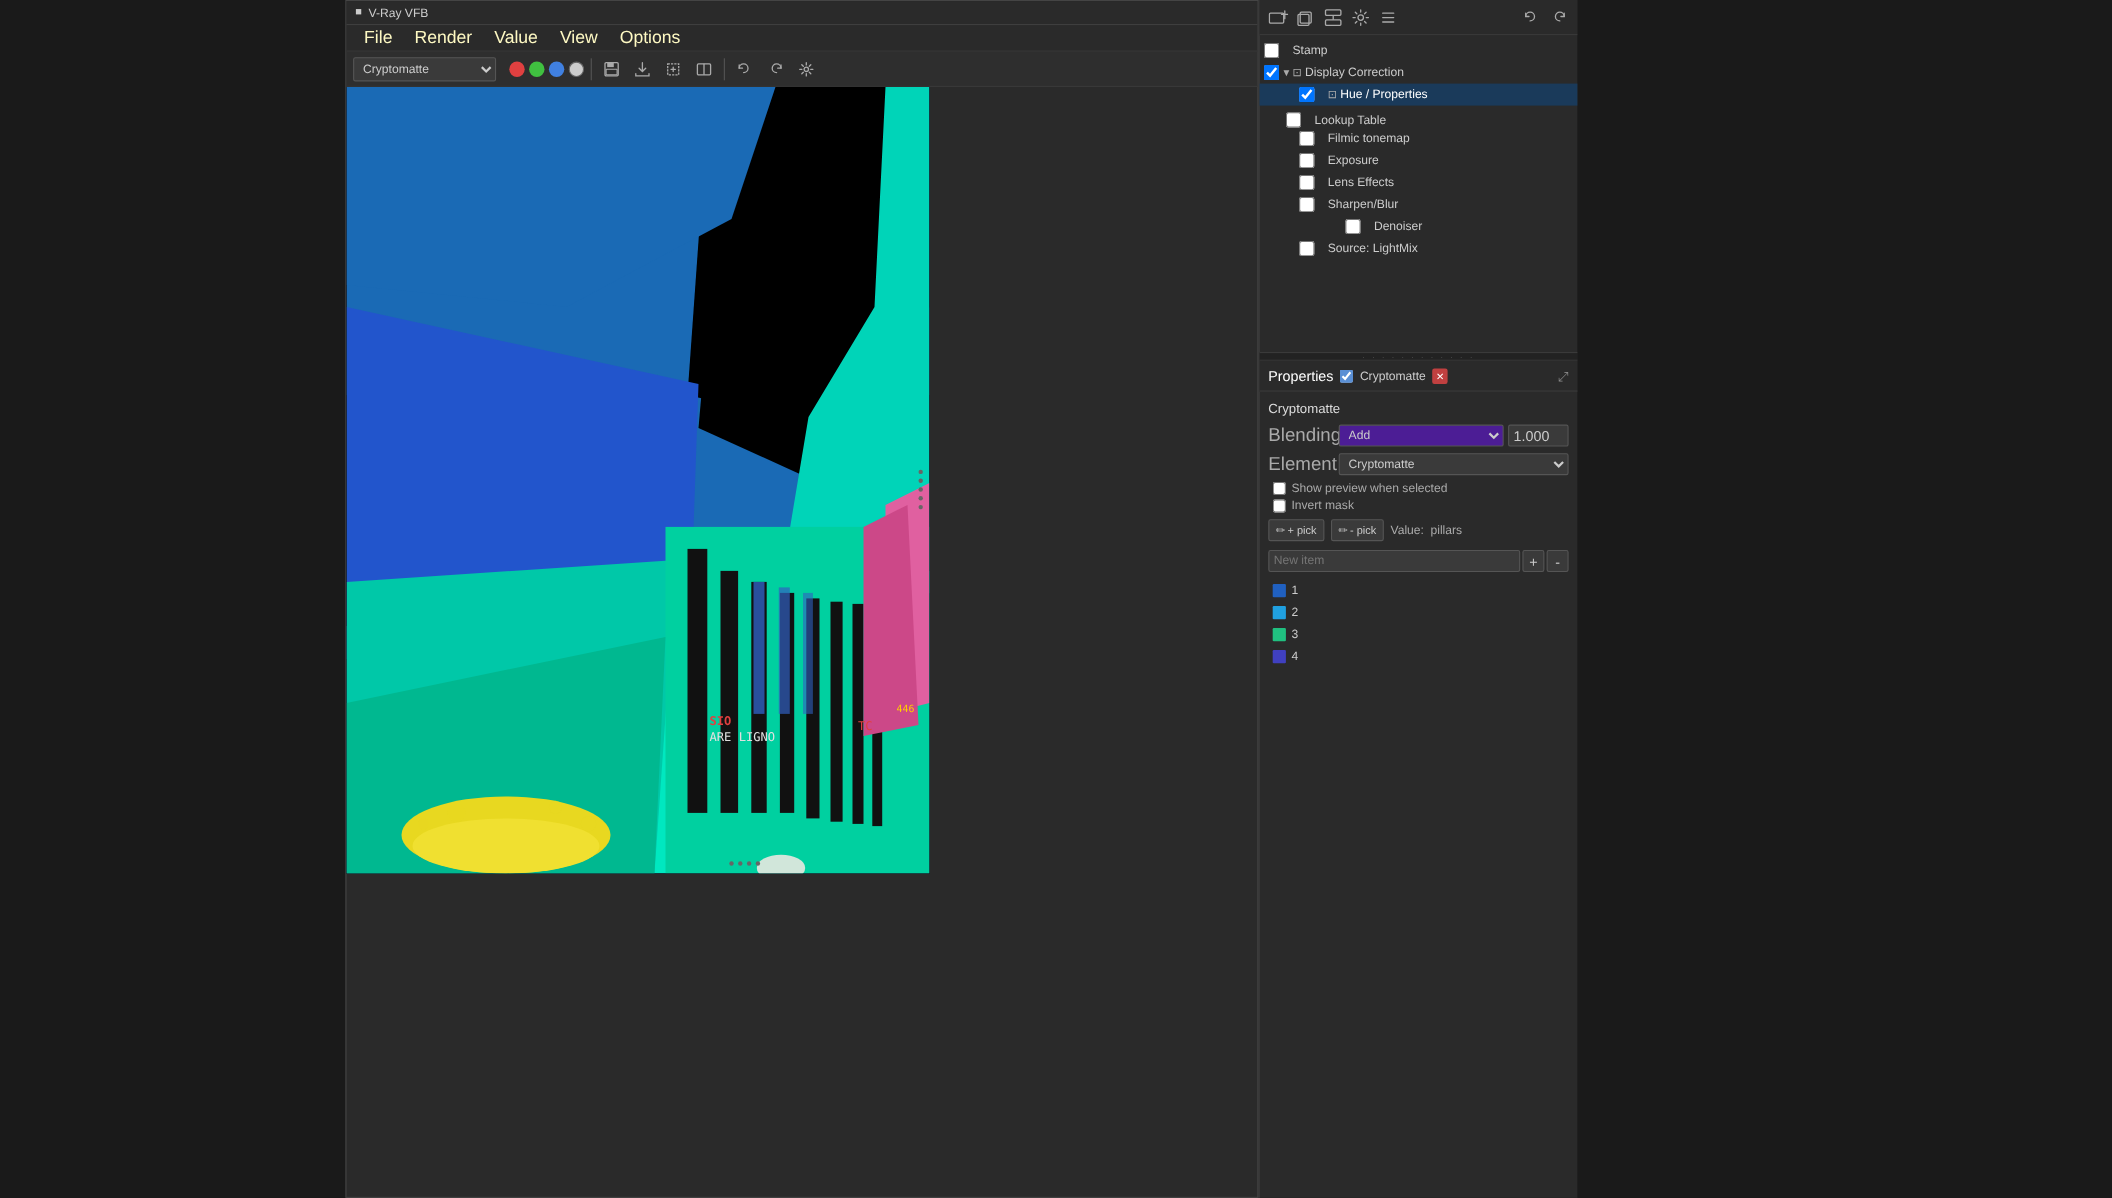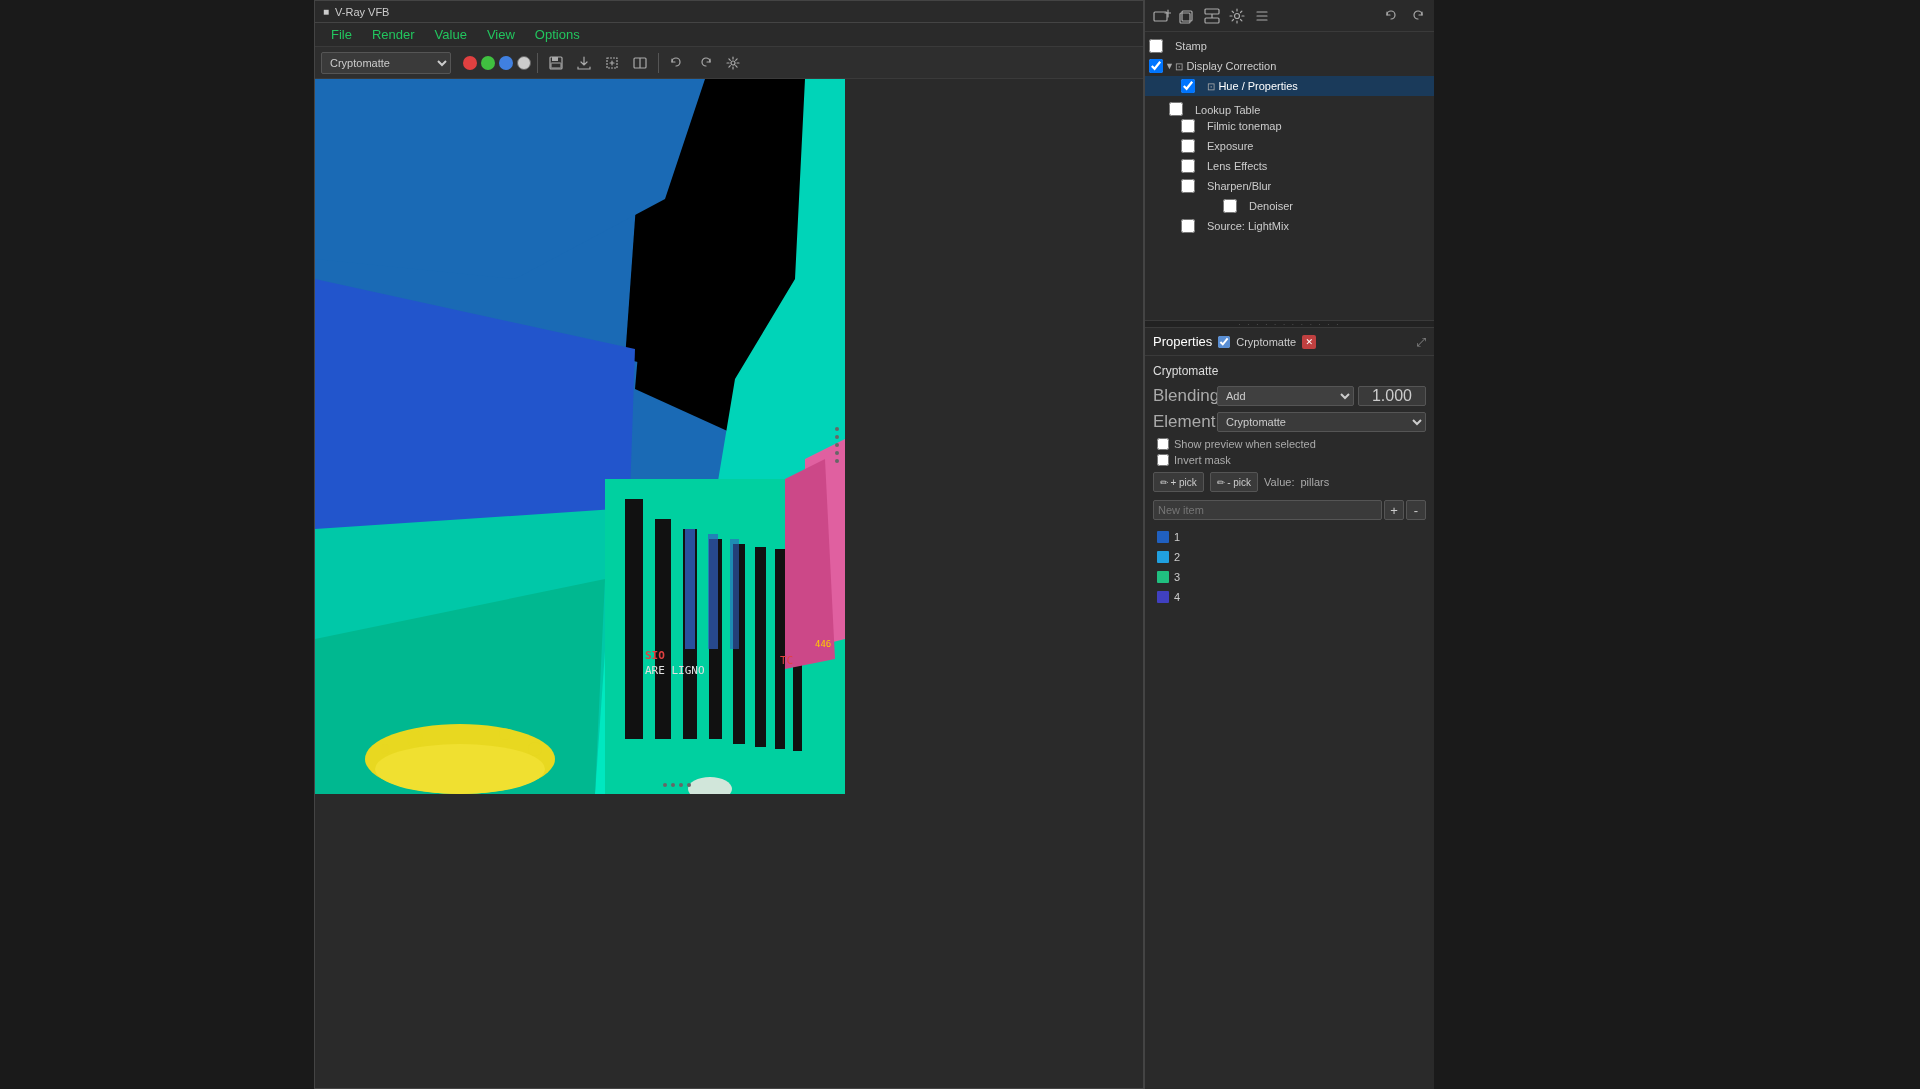--- a/index.html
+++ b/index.html
@@ -46,22 +46,22 @@
     .menu-bar {
       height: 24px;
       background: #2a2a2a;
       display: flex;
       align-items: center;
       padding: 0 6px;
       border-bottom: 1px solid #3a3a3a;
     }
     .menu-item {
       padding: 2px 10px;
-      font-size: 13px;
-      color: #22c55e;
+      font-size: 16px;
+      color: #fef9c3;
       cursor: pointer;
     }
 
     
     .toolbar {
       height: 32px;
       background: #2e2e2e;
       display: flex;
       align-items: center;
       padding: 0 6px;
@@ -278,39 +278,38 @@
       margin-bottom: 6px;
       gap: 4px;
     }
     .prop-label {
       font-size: 17px;
       color: #aaa;
       width: 60px;
       flex-shrink: 0;
     }
     .prop-select {
-      background: #404040;
+      background: #4c1d95;
       border: 1px solid #555;
       color: #ccc;
       font-size: 11px;
       height: 20px;
       padding: 0 4px;
       border-radius: 2px;
       flex: 1;
     }
     .prop-input {
       background: #3a3a3a;
       border: 1px solid #555;
       color: #ccc;
-      font-size: 16px;
+      font-size: 13px;
       height: 20px;
       padding: 0 4px;
       border-radius: 2px;
-      width: 68px;
-      text-align: center;
+      width: 55px;
     }
     .prop-dropdown {
       background: #3a3a3a;
       border: 1px solid #555;
       color: #ccc;
       font-size: 11px;
       height: 20px;
       padding: 0 4px;
       border-radius: 2px;
       flex: 1;

